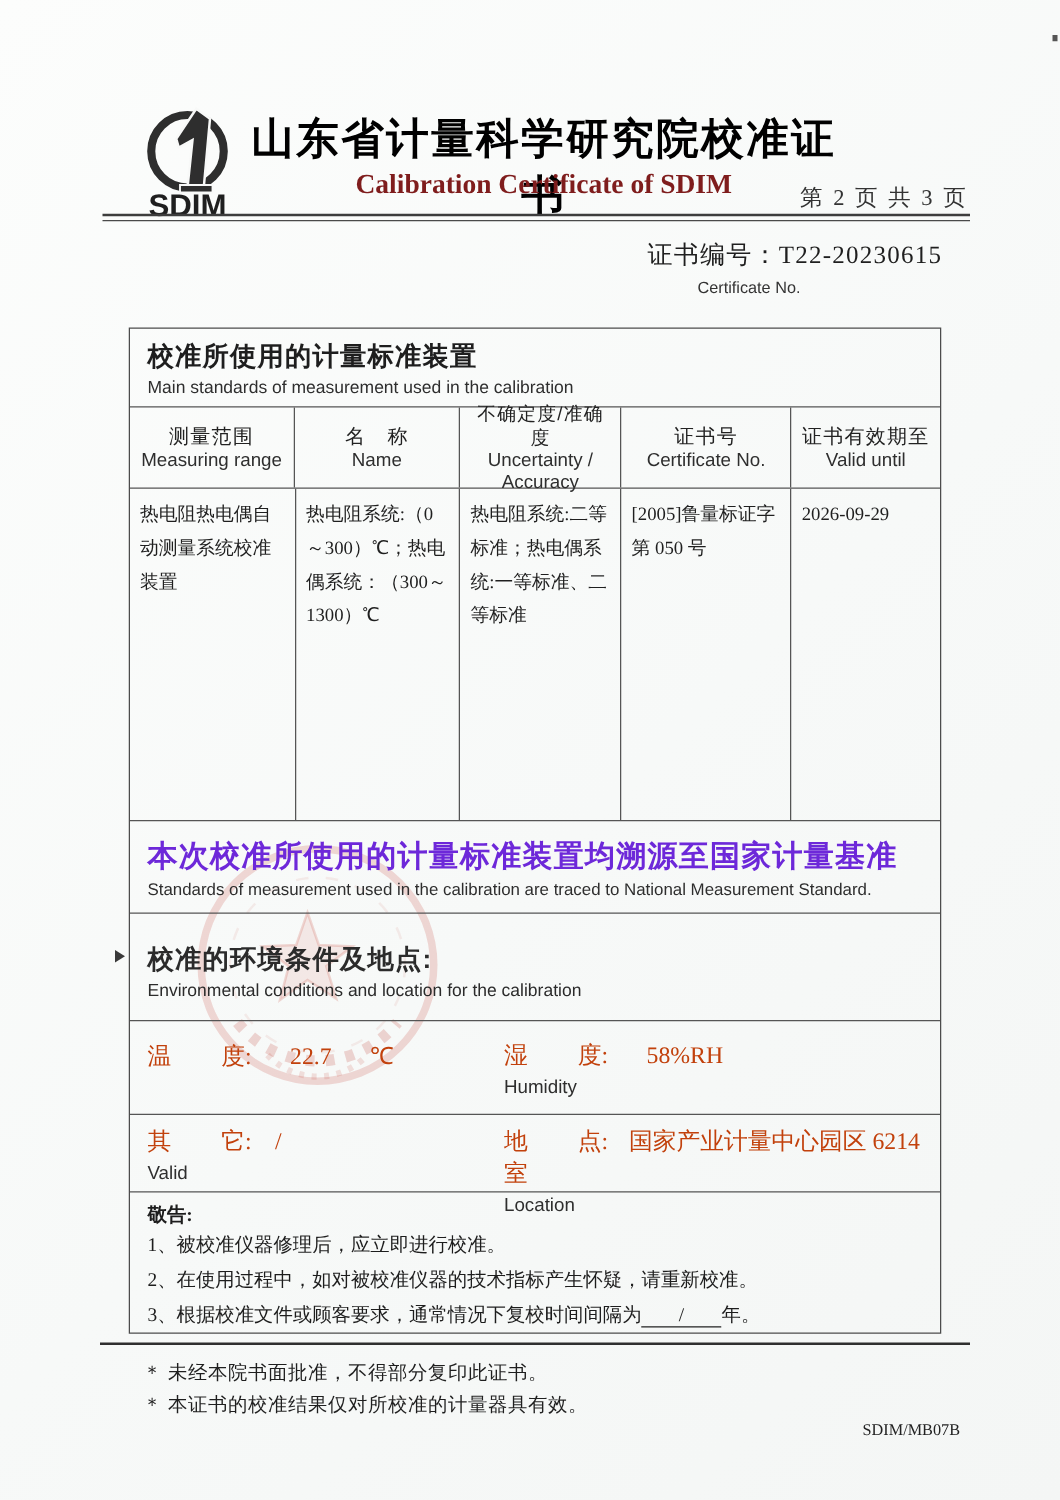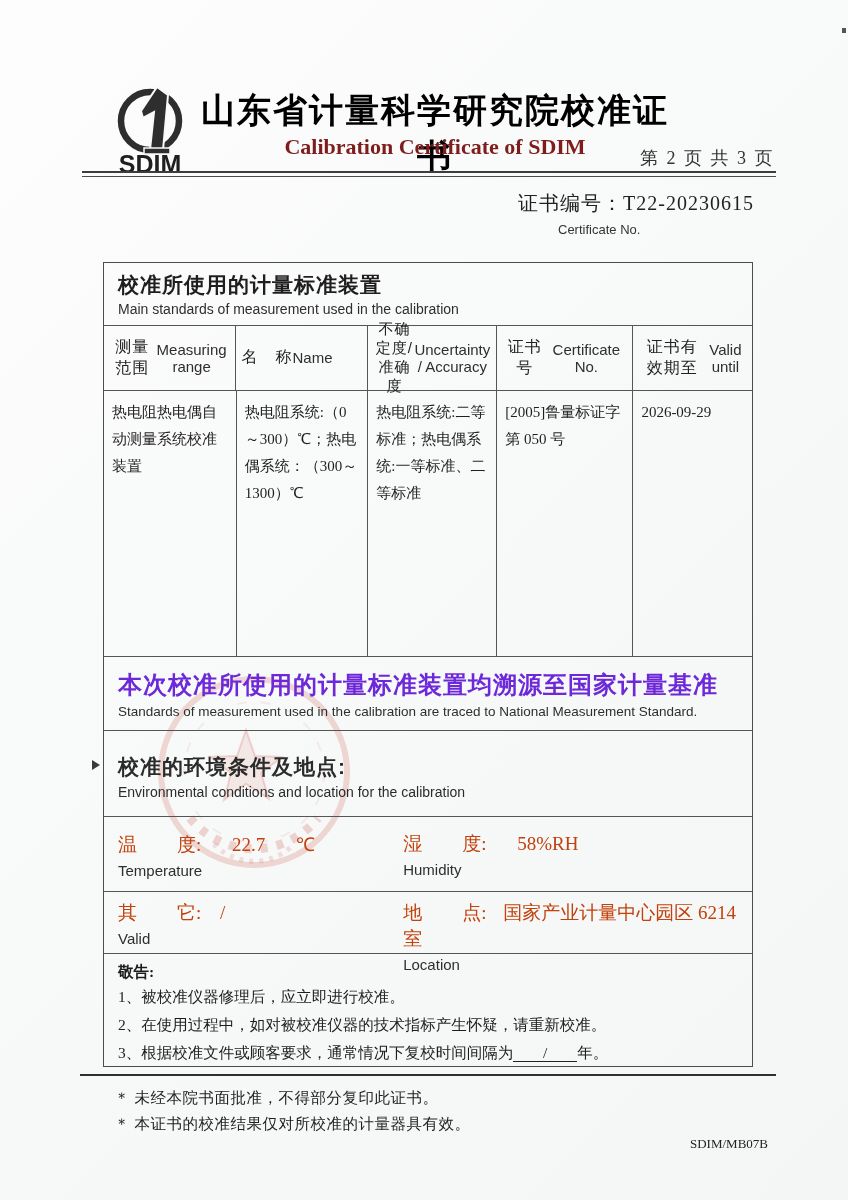--- a/index.html
+++ b/index.html
@@ -44,21 +44,21 @@
   .row{box-sizing:border-box;border-bottom:1.2px solid #555;}
   .row:last-child{border-bottom:none;}
   .sec-title{padding:8px 14px 0 14px;}
   .sec-title .zh{font-size:21px;font-weight:bold;color:#1e1e1e;letter-spacing:1px;}
   .sec-title .en{font-size:14px;color:#2e2e2e;margin-top:2px;}
   
   .tbl-head{height:65px;display:flex;}
   .tbl-body{height:267px;display:flex;}
   .cell{
     box-sizing:border-box;border-right:1.2px solid #555;
-    display:flex;align-items:center;justify-content:flex-start;
+    display:flex;flex-direction:column;align-items:center;justify-content:center;
     text-align:center;padding:4px 6px;
   }
   .cell:last-child{border-right:none;}
   .c1{width:20.5%;} .c2{width:20.3%;} .c3{width:19.9%;} .c4{width:21.0%;} .c5{width:18.3%;}
   .cell .zh{font-size:16px;color:#222;letter-spacing:1px;}
   .cell .en{font-size:15px;color:#2e2e2e;line-height:1.15;}
   .bcell{
     box-sizing:border-box;border-right:1.2px solid #555;
     padding:8px 8px;align-items:flex-start;justify-content:flex-start;
     font-family:"Liberation Serif",serif;font-size:15px;line-height:1.8;
@@ -177,21 +177,20 @@
     <div class="en">Environmental conditions and location for the calibration</div>
   </div>
 
   <div class="row cond-row" style="height:75px;">
     <div class="cond-col-l">
       <div class="cond-zh">
         <span>温</span><span class="gap"></span><span>度:</span>
         <span class="val">22.7</span>
         <span class="unit">℃</span>
       </div>
-      <div class="cond-en">Temperature</div>
     </div>
     <div class="cond-col-r">
       <div class="cond-zh">
         <span>湿</span><span class="gap"></span><span>度:</span>
         <span class="val">58%RH</span>
       </div>
       <div class="cond-en">Humidity</div>
     </div>
   </div>
 

